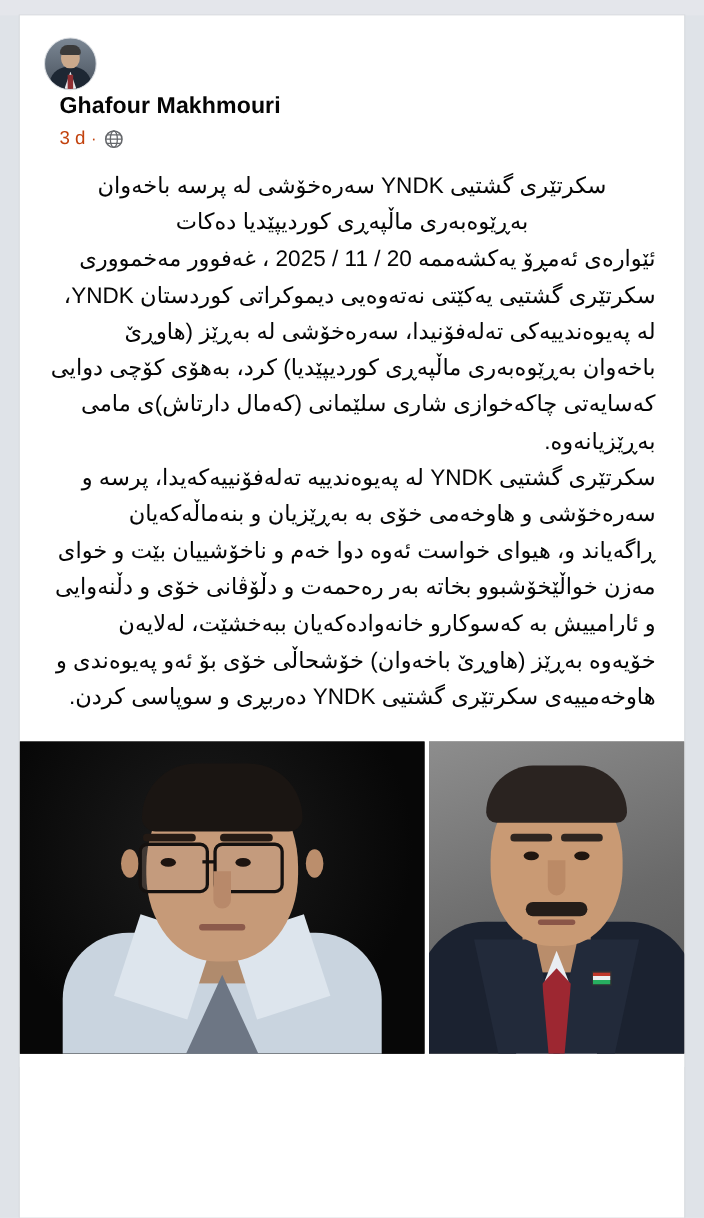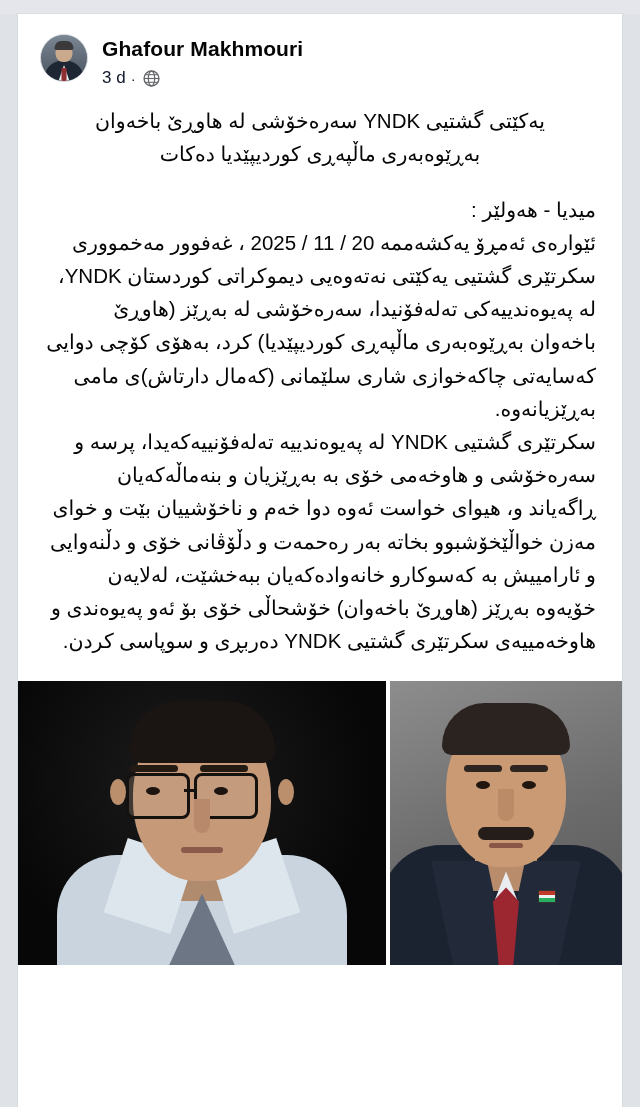--- a/index.html
+++ b/index.html
@@ -31,20 +31,21 @@
     left: 18px;
     width: 604px;
     background: #ffffff;
     min-height: 1093px;
     box-shadow: 0 0 0 1px rgba(0,0,0,0.04);
   }
   .post-header {
     display: flex;
     align-items: flex-start;
     padding: 20px 18px 6px 22px;
+    flex-direction: column;
   }
   .avatar {
     width: 46px;
     height: 46px;
     border-radius: 50%;
     overflow: hidden;
     flex: 0 0 auto;
     background: #9aa4b0;
     position: relative;
     border: 1px solid #d8dbdf;
@@ -111,21 +112,21 @@
     font-size: 21px;
     font-weight: bold;
     color: #050505;
     line-height: 1.2;
     letter-spacing: 0.1px;
   }
   .meta-row {
     display: flex;
     align-items: center;
     margin-top: 7px;
-    color: #0f172a;
+    color: #c2410c;
     font-size: 17px;
   }
   .meta-sep {
     margin: 0 5px;
     font-size: 15px;
   }
   .globe-icon {
     display: inline-block;
     width: 17px;
     height: 17px;
@@ -236,22 +237,21 @@
               <line x1="1" y1="8" x2="15" y2="8" stroke="#65676b" stroke-width="1.1"></line>
               <line x1="2.2" y1="4.4" x2="13.8" y2="4.4" stroke="#65676b" stroke-width="1"></line>
               <line x1="2.2" y1="11.6" x2="13.8" y2="11.6" stroke="#65676b" stroke-width="1"></line>
             </svg>
           </span>
         </div>
       </div>
     </div>
 
     <div class="post-body">
-      <p class="center-line">یەکێتی گشتیی YNDK سەرەخۆشی لە هاوڕێ باخەوان بەڕێوەبەری ماڵپەڕی کوردیپێدیا دەکات</p>
-      <p class="gap">میدیا - هەولێر :</p>
+      <p class="center-line">سکرتێری گشتیی YNDK سەرەخۆشی لە پرسە باخەوان بەڕێوەبەری ماڵپەڕی کوردیپێدیا دەکات</p>
       <p>ئێوارەی ئەمڕۆ یەکشەممە 20 / 11 / 2025 ، غەفوور مەخمووری سکرتێری گشتیی یەکێتی نەتەوەیی دیموکراتی کوردستان YNDK، لە پەیوەندییەکی تەلەفۆنیدا، سەرەخۆشی لە بەڕێز (هاوڕێ باخەوان بەڕێوەبەری ماڵپەڕی کوردیپێدیا) کرد، بەهۆی کۆچی دوایی کەسایەتی چاکەخوازی شاری سلێمانی (کەمال دارتاش)ی مامی بەڕێزیانەوە.</p>
       <p>سکرتێری گشتیی YNDK لە پەیوەندییە تەلەفۆنییەکەیدا، پرسە و سەرەخۆشی و هاوخەمی خۆی بە بەڕێزیان و بنەماڵەکەیان ڕاگەیاند و، هیوای خواست ئەوە دوا خەم و ناخۆشییان بێت و خوای مەزن خواڵێخۆشبوو بخاتە بەر رەحمەت و دڵۆڤانی خۆی و دڵنەوایی و ئارامییش بە کەسوکارو خانەوادەکەیان ببەخشێت، لەلایەن خۆیەوە بەڕێز (هاوڕێ باخەوان) خۆشحاڵی خۆی بۆ ئەو پەیوەندی و هاوخەمییەی سکرتێری گشتیی YNDK دەربڕی و سوپاسی کردن.</p>
     </div>
 
     <div class="media-row">
       <div class="photo left">
         <div class="p1-bg"></div>
         <div class="p1-shirt"></div>
         <div class="p1-neck"></div>
         <div class="p1-collar-l"></div>

